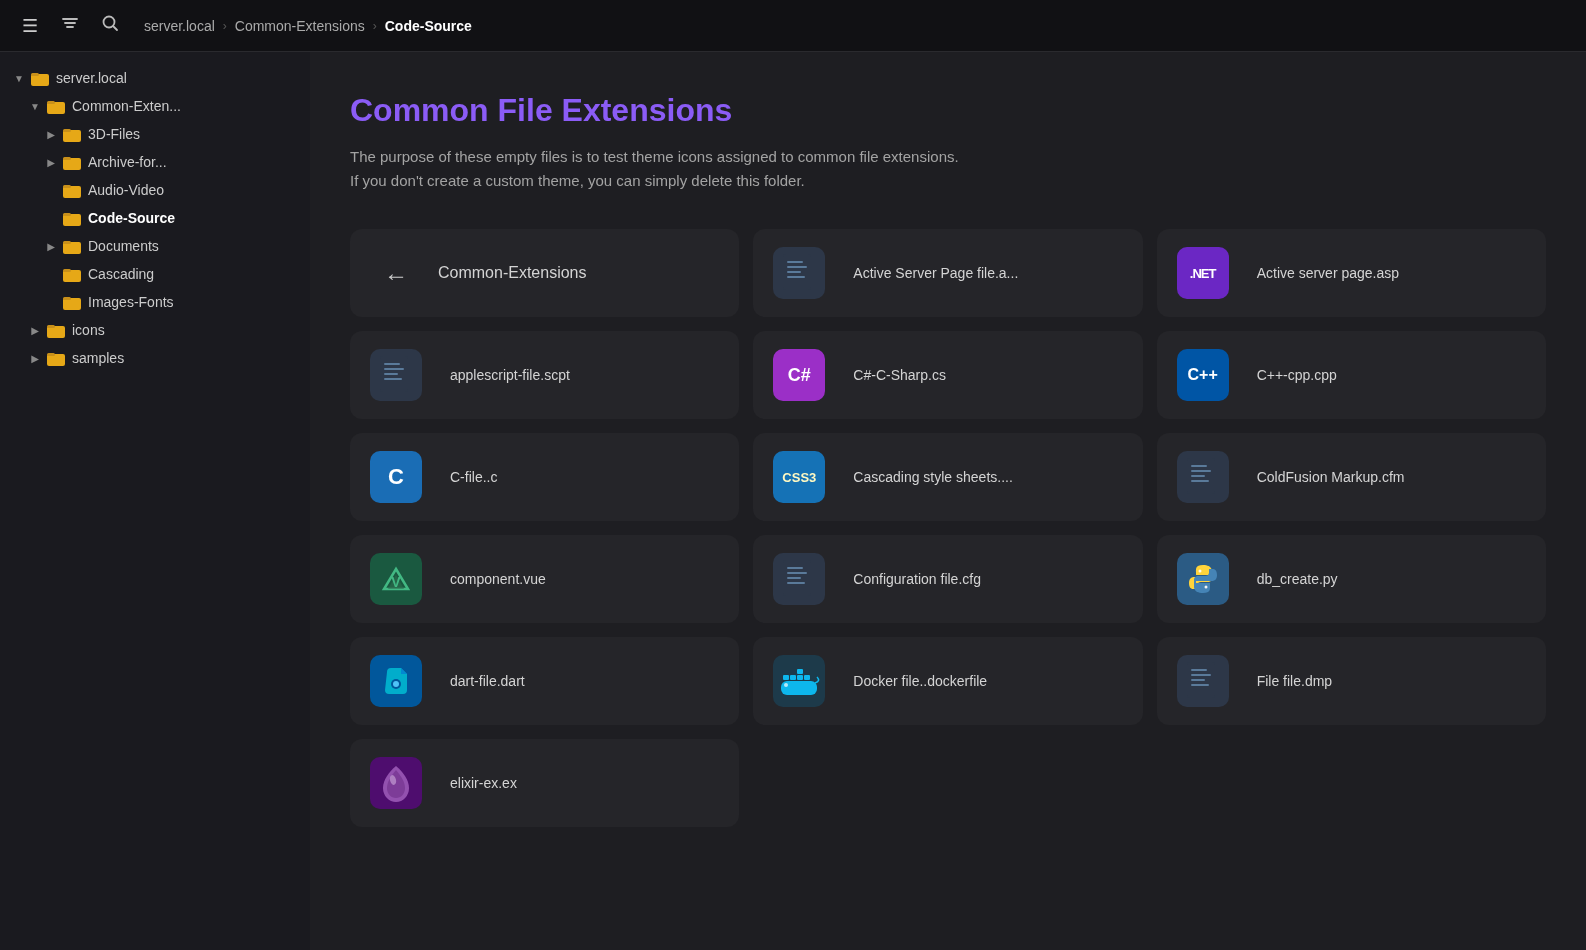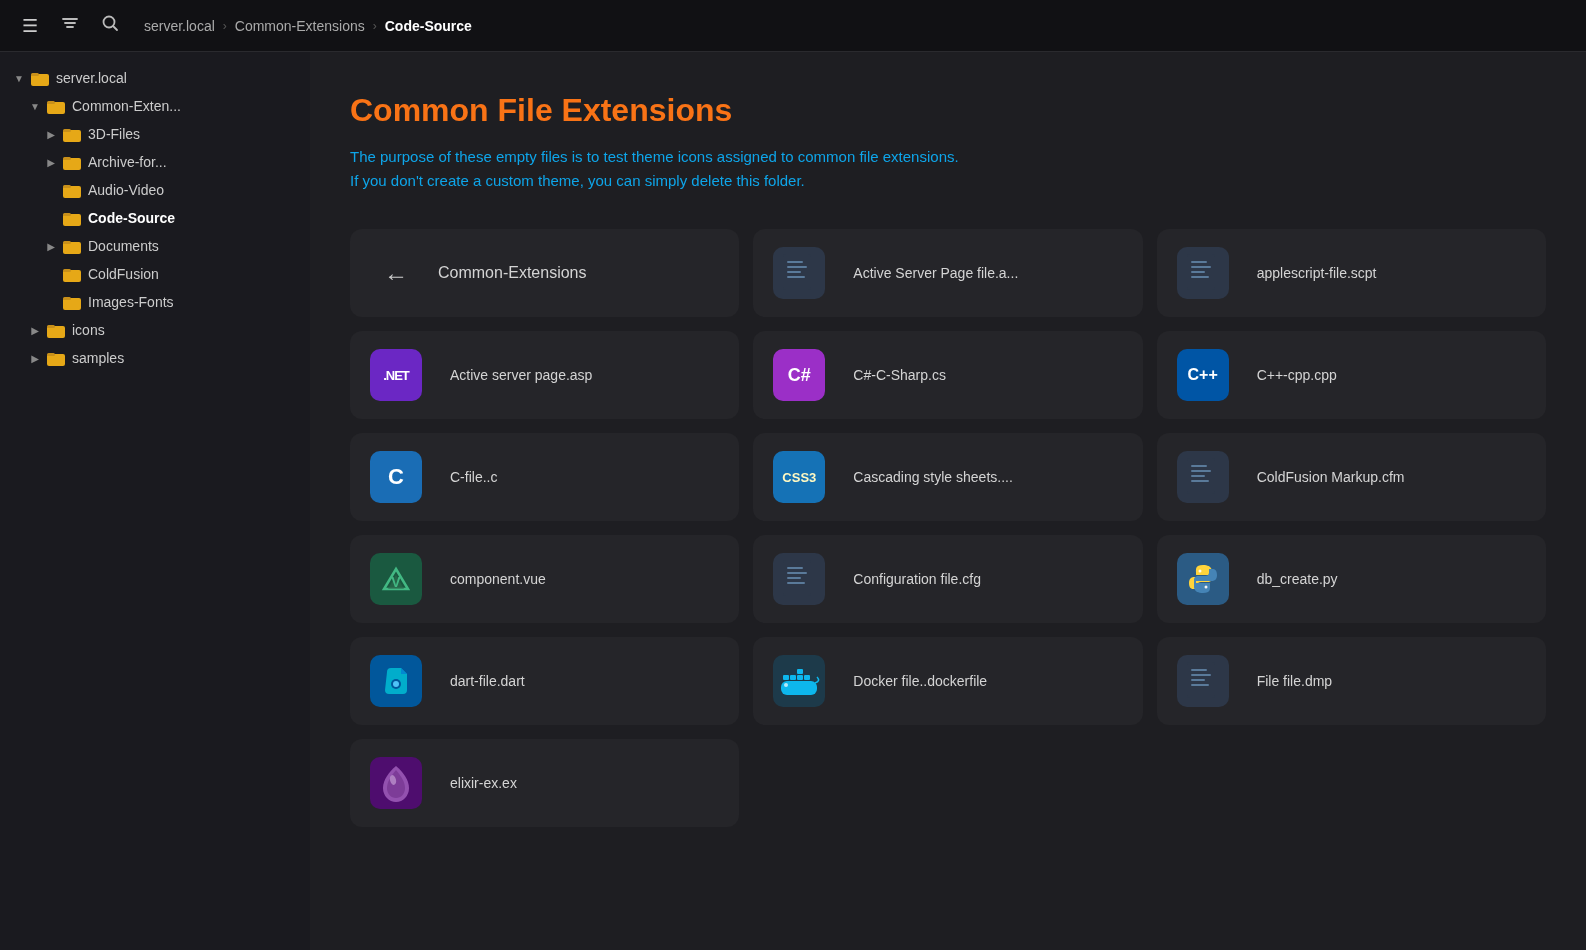--- a/index.html
+++ b/index.html
@@ -95,26 +95,26 @@
       overflow-y: auto;
       padding: 40px 40px 40px 40px;
       background: #1e1e22;
     }
     .content::-webkit-scrollbar { width: 8px; }
     .content::-webkit-scrollbar-track { background: transparent; }
     .content::-webkit-scrollbar-thumb { background: #3a3a3f; border-radius: 4px; }
     .page-title {
       font-size: 32px;
       font-weight: 700;
-      color: #f97316;
+      color: #8b5cf6;
       margin-bottom: 16px;
     }
     .page-desc {
       font-size: 15px;
-      color: #0ea5e9;
+      color: #a3a3a3;
       line-height: 1.6;
       margin-bottom: 36px;
     }
     
     .file-grid {
       display: grid;
       grid-template-columns: repeat(3, 1fr);
       gap: 14px;
     }
     .file-card {
@@ -272,21 +272,21 @@
       </svg>
       <span class="tree-label">Documents</span>
     </div>
 
     <div class="tree-item depth-2">
       <span class="arrow"></span>
       <svg class="folder-svg" viewBox="0 0 20 20">
         <rect x="1" y="6" width="18" height="12" rx="2" fill="#e6a817"></rect>
         <rect x="1" y="5" width="8" height="3" rx="1.5" fill="#c8901a"></rect>
       </svg>
-      <span class="tree-label">ColdFusion</span>
+      <span class="tree-label">Cascading</span>
     </div>
 
     <div class="tree-item depth-2">
       <span class="arrow"></span>
       <svg class="folder-svg" viewBox="0 0 20 20">
         <rect x="1" y="6" width="18" height="12" rx="2" fill="#e6a817"></rect>
         <rect x="1" y="5" width="8" height="3" rx="1.5" fill="#c8901a"></rect>
       </svg>
       <span class="tree-label">Images-Fonts</span>
     </div>
@@ -332,37 +332,37 @@
             <rect x="6" y="8" width="16" height="2" rx="1" fill="#5a7a9a"></rect>
             <rect x="6" y="13" width="20" height="2" rx="1" fill="#5a7a9a"></rect>
             <rect x="6" y="18" width="14" height="2" rx="1" fill="#5a7a9a"></rect>
             <rect x="6" y="23" width="18" height="2" rx="1" fill="#5a7a9a"></rect>
           </svg>
         </div>
         <span class="file-card-label">Active Server Page file.a...</span>
       </div>
 
       <div class="file-card">
+        <div class="file-icon-wrap icon-dotnet" style="font-size:13px; font-weight:900; letter-spacing:-1px; color:#fff;">
+          .NET
+        </div>
+        <span class="file-card-label">Active server page.asp</span>
+      </div>
+
+      <div class="file-card">
         <div class="file-icon-wrap icon-generic">
           <svg width="36" height="40" viewBox="0 0 36 40" fill="none">
             <rect x="2" y="1" width="28" height="36" rx="3" fill="#2d3748"></rect>
             <rect x="6" y="8" width="16" height="2" rx="1" fill="#5a7a9a"></rect>
             <rect x="6" y="13" width="20" height="2" rx="1" fill="#5a7a9a"></rect>
             <rect x="6" y="18" width="14" height="2" rx="1" fill="#5a7a9a"></rect>
             <rect x="6" y="23" width="18" height="2" rx="1" fill="#5a7a9a"></rect>
           </svg>
         </div>
         <span class="file-card-label">applescript-file.scpt</span>
-      </div>
-
-      <div class="file-card">
-        <div class="file-icon-wrap icon-dotnet" style="font-size:13px; font-weight:900; letter-spacing:-1px; color:#fff;">
-          .NET
-        </div>
-        <span class="file-card-label">Active server page.asp</span>
       </div>
 
 
       <div class="file-card">
         <div class="file-icon-wrap icon-csharp" style="font-size:18px; font-weight:900; color:#fff;">
           C#
         </div>
         <span class="file-card-label">C#-C-Sharp.cs</span>
       </div>
 

